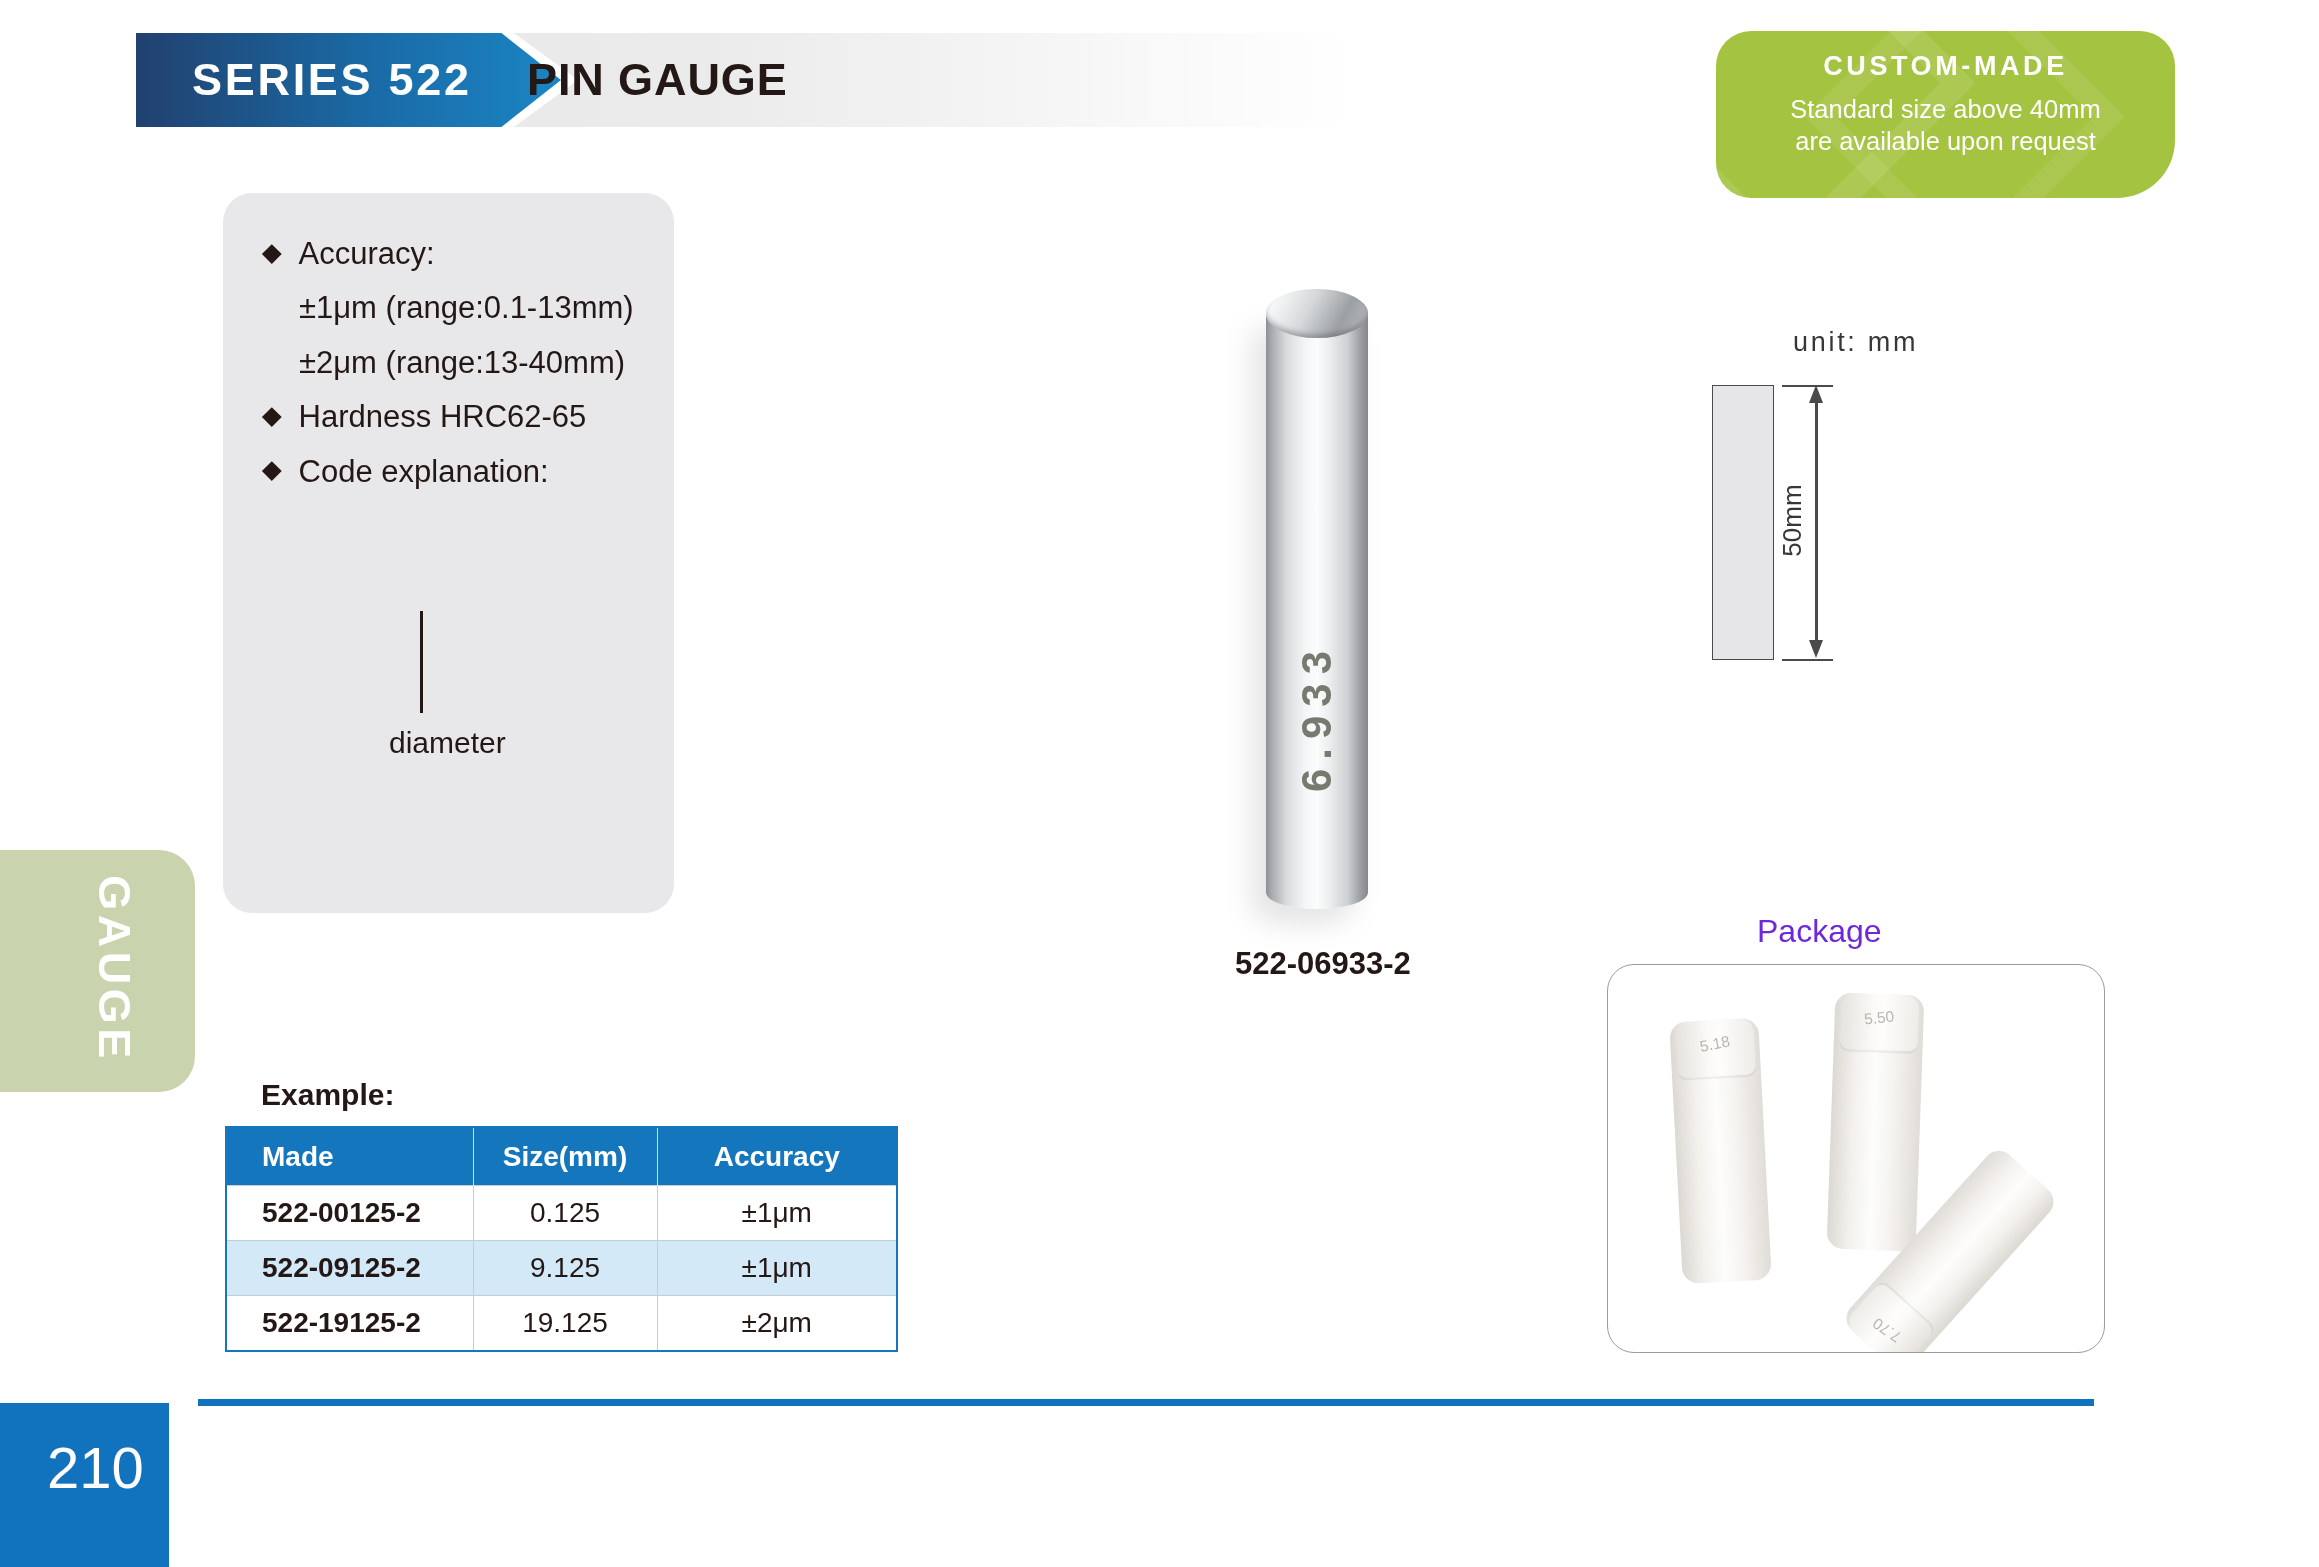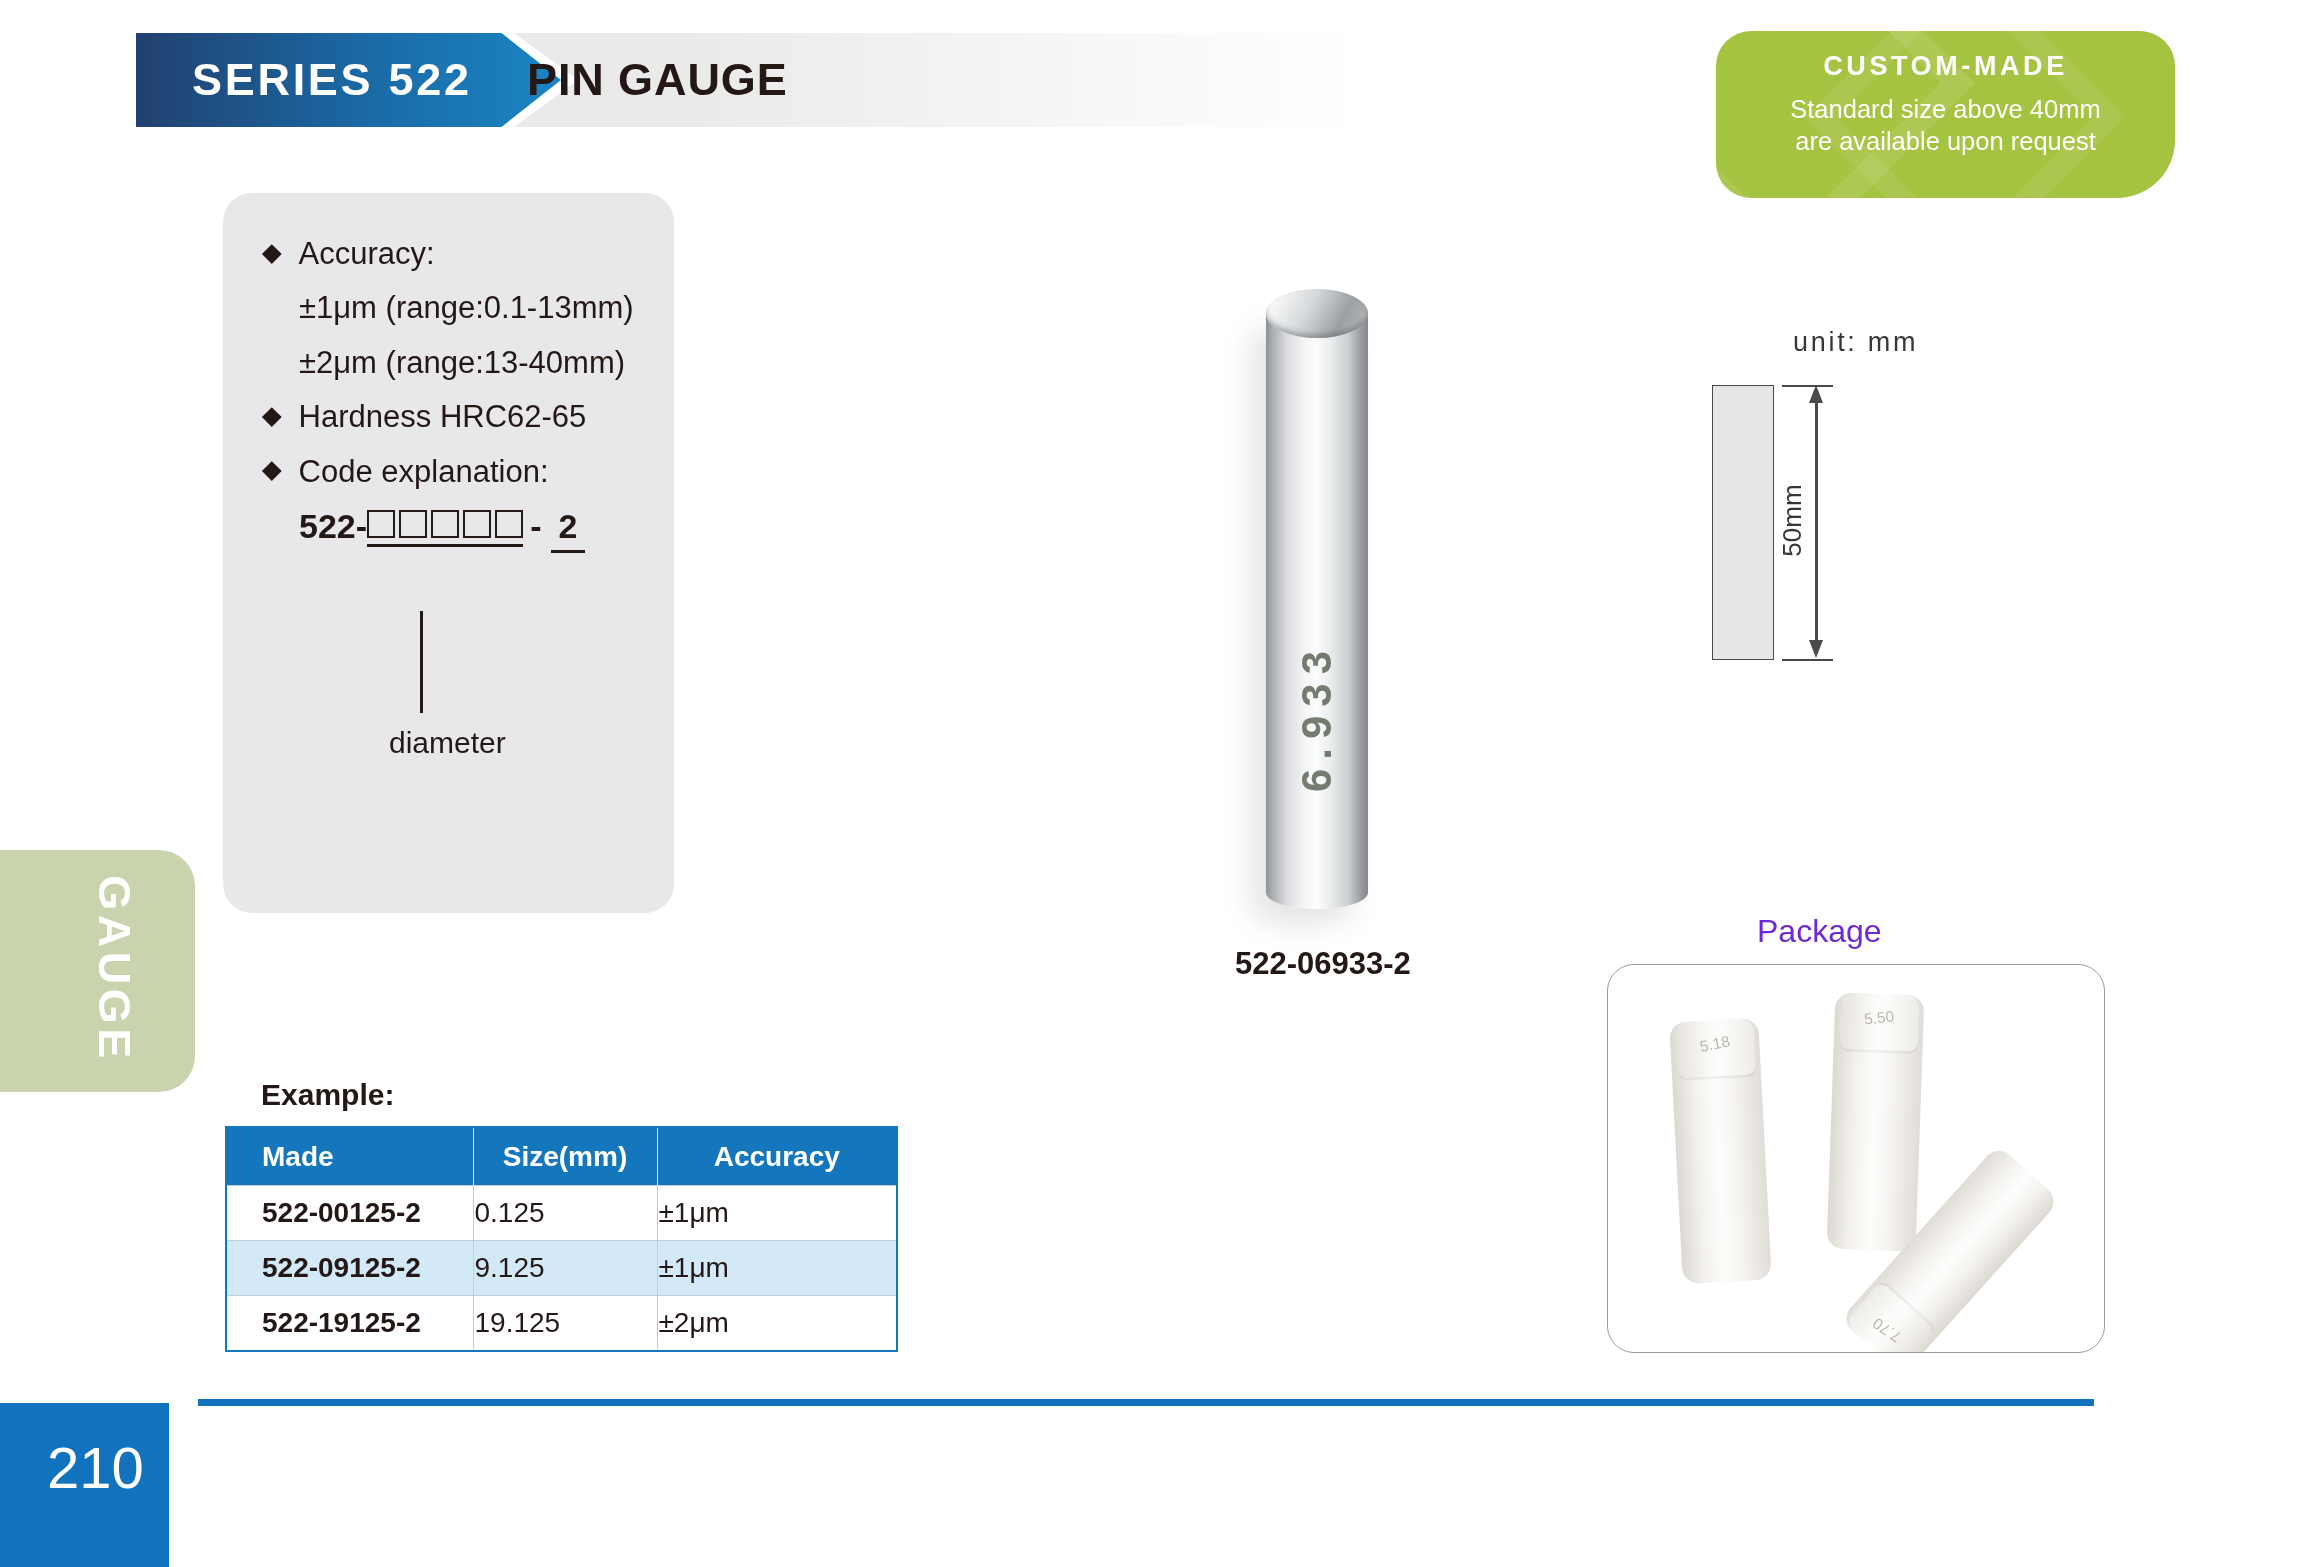--- a/index.html
+++ b/index.html
@@ -88,21 +88,21 @@
   .tube3{left:300px;top:177px;width:84px;height:236px;transform:rotate(222deg);}
   
   .example-title{position:absolute;left:261px;top:1078px;font-size:30px;font-weight:700;color:#231815;}
   .example-table{position:absolute;left:225px;top:1126px;border-collapse:collapse;table-layout:fixed;
     border:2.7px solid #1477bd;}
   .example-table col.c1{width:247px;} .example-table col.c2{width:184px;} .example-table col.c3{width:240px;}
   .example-table th{background:#1477bd;color:#ffffff;font-size:28px;font-weight:700;height:55px;
     border-right:1.8px solid #cfdfe9;}
   .example-table th:last-child,.example-table td:last-child{border-right:none;}
   .example-table th.col-code{text-align:left;padding-left:35px;}
-  .example-table td{height:52px;font-size:28px;border-right:1.8px solid #c3ced4;
+  .example-table td{height:52px;font-size:28px;text-align:center;border-right:1.8px solid #c3ced4;
     border-top:1.8px solid #c3ced4;background:#ffffff;color:#231815;}
   .example-table td.col-code{text-align:left;padding-left:35px;font-weight:700;}
   .example-table tr.highlight td{background:#d4e9f8;}
   
   .gauge-tab{position:absolute;left:0;top:850px;width:195px;height:242px;background:#c9d3ae;
     border-radius:0 36px 36px 0;}
   .gauge-tab-label{position:absolute;left:114px;top:119px;transform:translate(-50%,-50%) rotate(90deg);
     font-size:45px;font-weight:700;color:#ffffff;letter-spacing:4.5px;white-space:nowrap;}
   
   .footer-rule{position:absolute;left:198px;top:1399px;width:1896px;height:7.3px;background:#1172bd;}
@@ -135,23 +135,20 @@
     </div>
     <div class="feat-sub">±1μm (range:0.1-13mm)</div>
     <div class="feat-sub">±2μm (range:13-40mm)</div>
     <div class="feat-row mt18">
       <span class="bullet"></span>
       <span>Hardness HRC62-65</span>
     </div>
     <div class="feat-row mt18">
       <span class="bullet"></span>
       <span>Code explanation:</span>
-    </div>
-    <div class="code-line">
-      <span>522-</span><span class="code-boxes"><span class="code-box"></span><span class="code-box"></span><span class="code-box"></span><span class="code-box"></span><span class="code-box"></span></span><span class="code-dash">-</span> <span class="code-suffix">2</span>
     </div>
     <div class="callout-line"></div>
     <div class="callout-label">diameter</div>
   </div>
 
   <div class="pin">
     <div class="pin-body"></div>
     <div class="pin-cap"></div>
     <div class="pin-engraving">6.933</div>
   </div>

